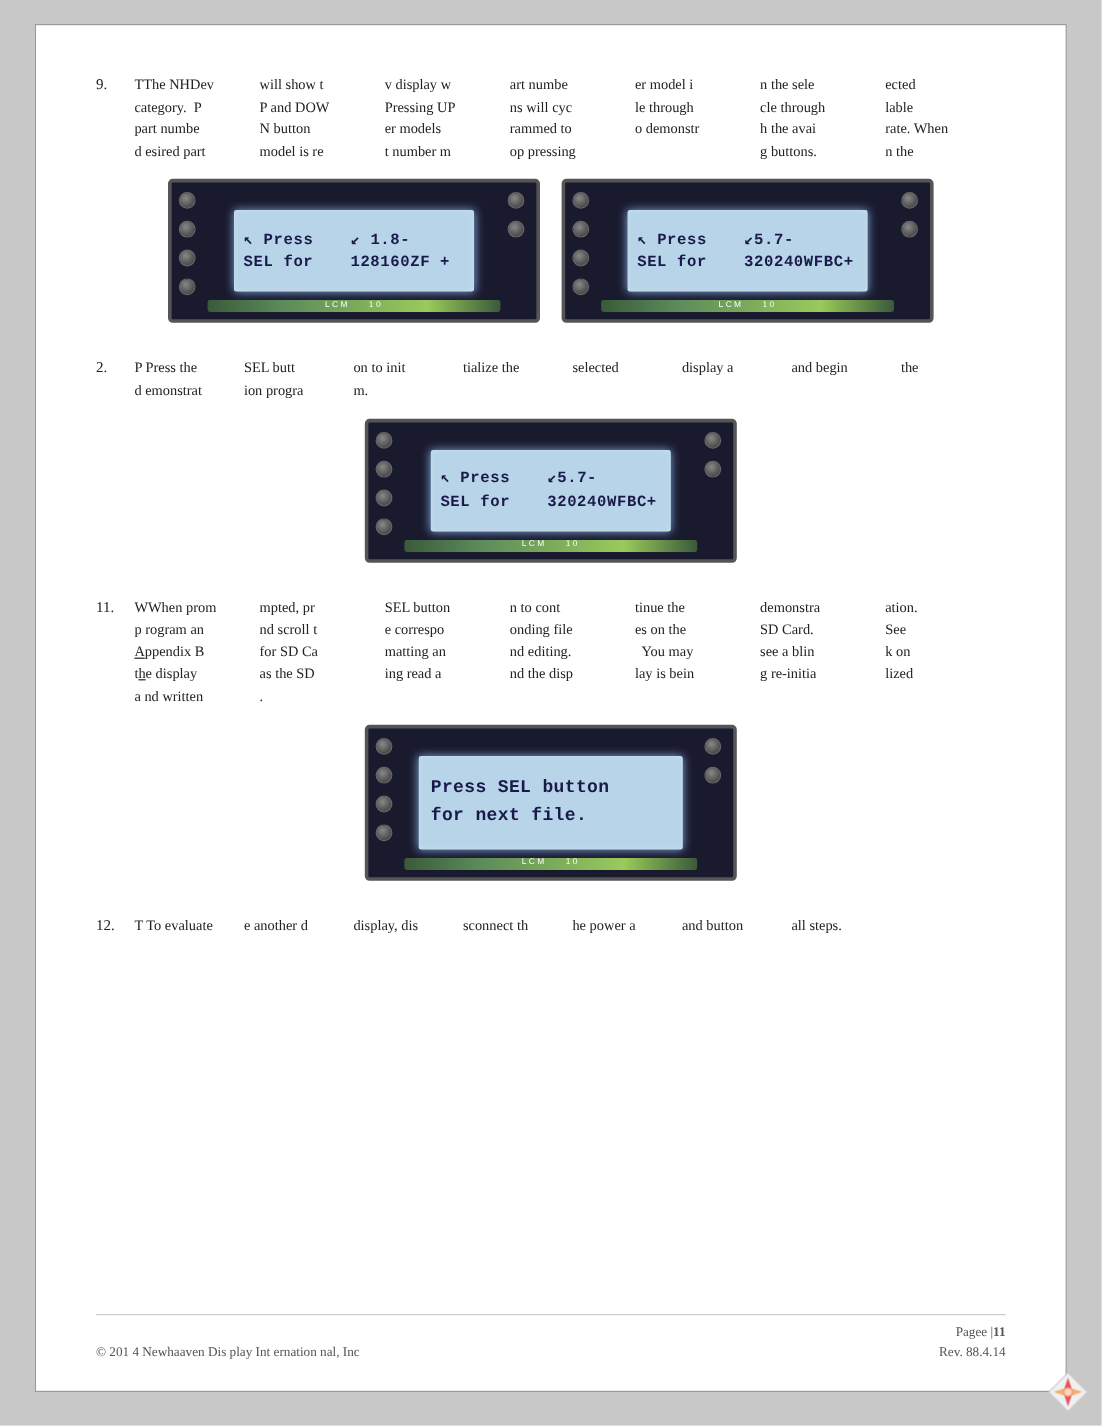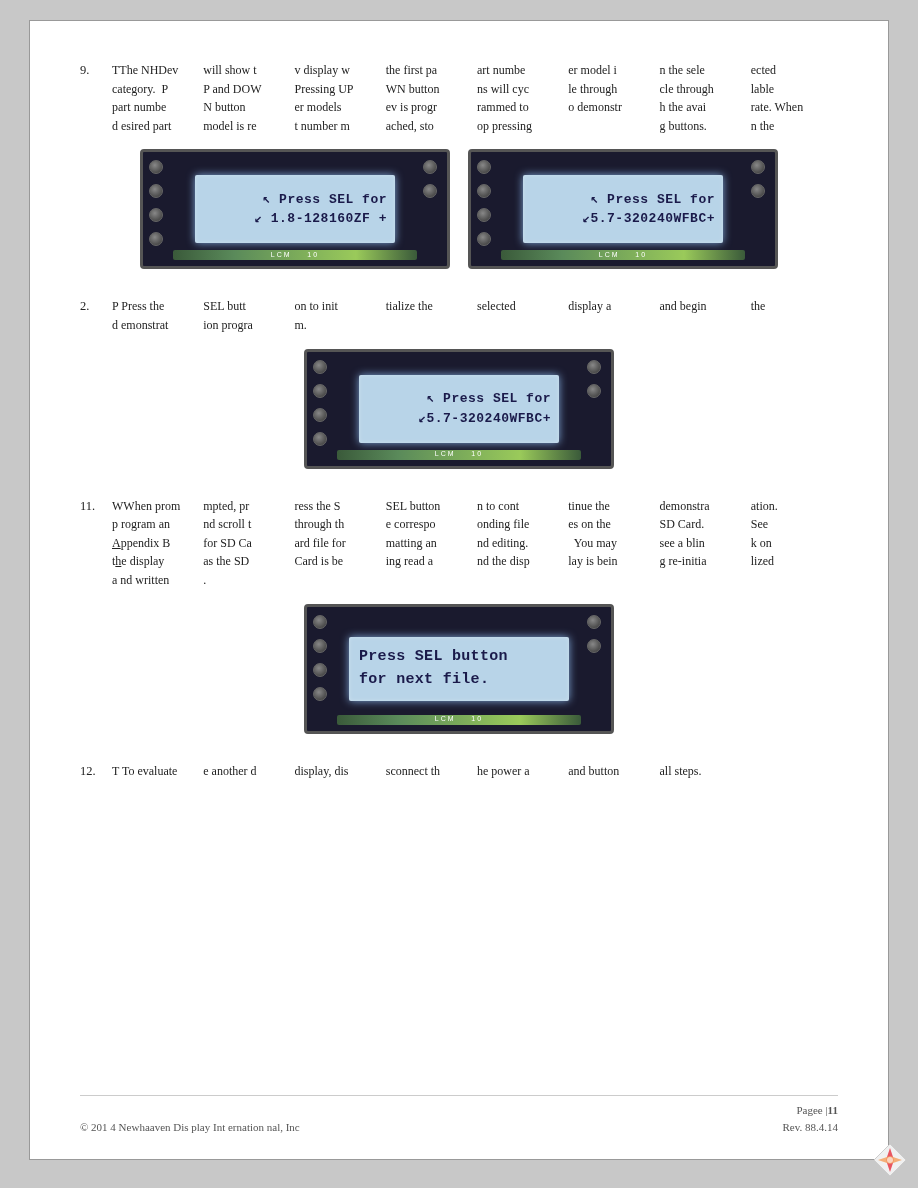--- a/index.html
+++ b/index.html
@@ -76,36 +76,36 @@
       align-items: center;
       justify-content: center;
       overflow: hidden;
     }
     .lcd-screen {
       background: #b8d4e8;
       width: 200px;
       height: 68px;
       border-radius: 2px;
       display: flex;
-      flex-direction: column;
-      align-items: flex-end;
+      flex-direction: row;
+      align-items: center;
       justify-content: center;
       padding: 4px 8px;
       font-family: 'Courier New', monospace;
       font-size: 13px;
       color: #1a1a4a;
       font-weight: bold;
       letter-spacing: 0.5px;
       position: relative;
       box-shadow: 0 0 8px rgba(150,200,255,0.8), inset 0 0 4px rgba(255,255,255,0.3);
     }
     .lcd-screen-large {
       background: #b8d4e8;
       width: 220px;
-      height: 64px;
+      height: 78px;
       border-radius: 2px;
       display: flex;
       flex-direction: column;
       align-items: flex-start;
       justify-content: center;
       padding: 6px 10px;
       font-family: 'Courier New', monospace;
       font-size: 15px;
       color: #1a1a4a;
       font-weight: bold;
@@ -198,21 +198,20 @@
 <body>
 
 <div class="page">
 
   <div class="section">
     <div class="section-row">
       <div class="num-col">9.</div>
       <div class="col">TThe NHDev<br>category.&nbsp; P<br>part numbe<br>d esired part</div>
       <div class="col">will show t<br>P and DOW<br>N button<br>model is re</div>
       <div class="col">v display w<br>Pressing UP<br>er models<br>t number m</div>
-      <div class="col">the first pa<br>WN button<br>ev is progr<br>ached, sto</div>
       <div class="col">art numbe<br>ns will cyc<br>rammed to<br>op pressing</div>
       <div class="col">er model i<br>le through<br>o demonstr</div>
       <div class="col">n the sele<br>cle through<br>h the avai<br>g buttons.</div>
       <div class="col">ected<br>lable<br>rate. When<br>n the</div>
     </div>
     <div class="images-row">
       <div class="lcd-image">
         <div class="lcd-pcb-detail">
           <div class="knob"></div>
           <div class="knob"></div>
@@ -286,21 +285,20 @@
         </div>
       </div>
     </div>
   </div>
 
   <div class="section">
     <div class="section-row">
       <div class="num-col">11.</div>
       <div class="col">WWhen prom<br>p rogram an<br><span class="underline">A</span>ppendix B<br>t<span style="text-decoration:underline">h</span>e display<br>a nd written</div>
       <div class="col">mpted, pr<br>nd scroll t<br>for SD Ca<br>as the SD<br>.</div>
-      <div class="col">ress the S<br>through th<br>ard file for<br>Card is be</div>
       <div class="col">SEL button<br>e correspo<br>matting an<br>ing read a</div>
       <div class="col">n to cont<br>onding file<br>nd editing.<br>nd the disp</div>
       <div class="col">tinue the<br>es on the<br>&nbsp; You may<br>lay is bein</div>
       <div class="col">demonstra<br>SD Card.<br>see a blin<br>g re-initia</div>
       <div class="col">ation.<br>See<br>k on<br>lized</div>
     </div>
     <div class="images-center">
       <div class="lcd-image-single" style="width:310px; height:130px;">
         <div class="lcd-pcb-detail">
           <div class="knob"></div>

